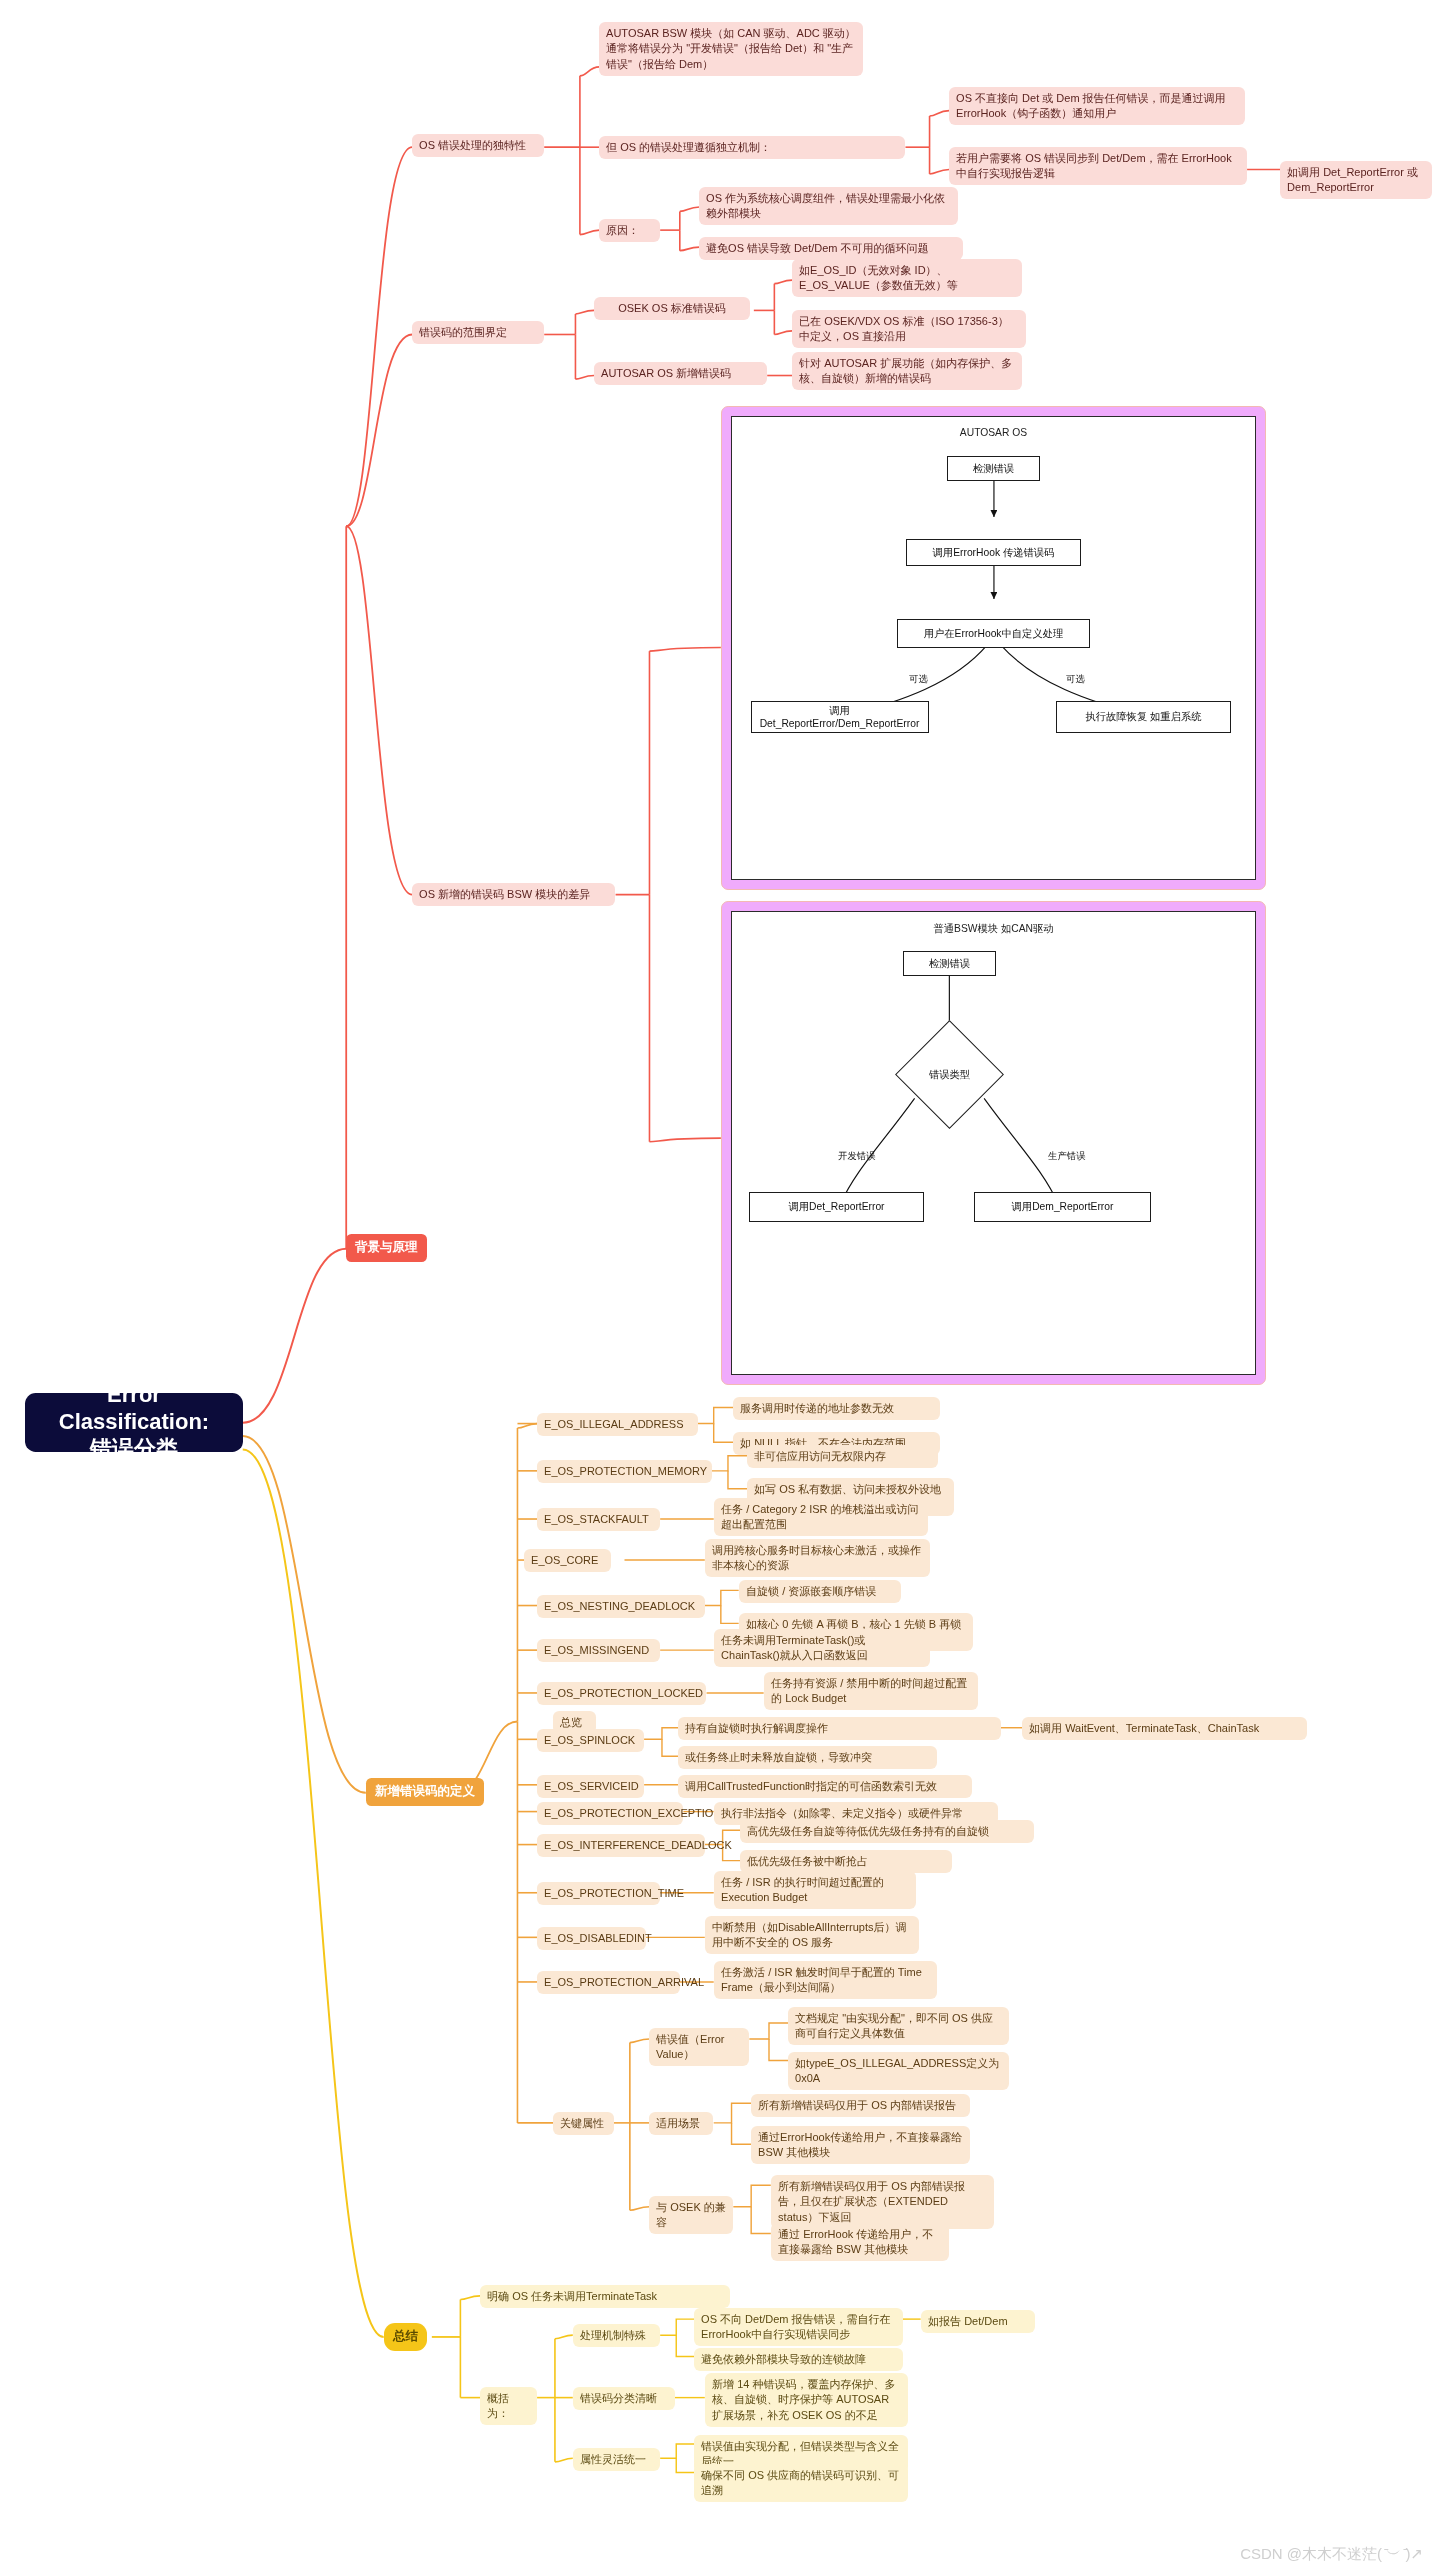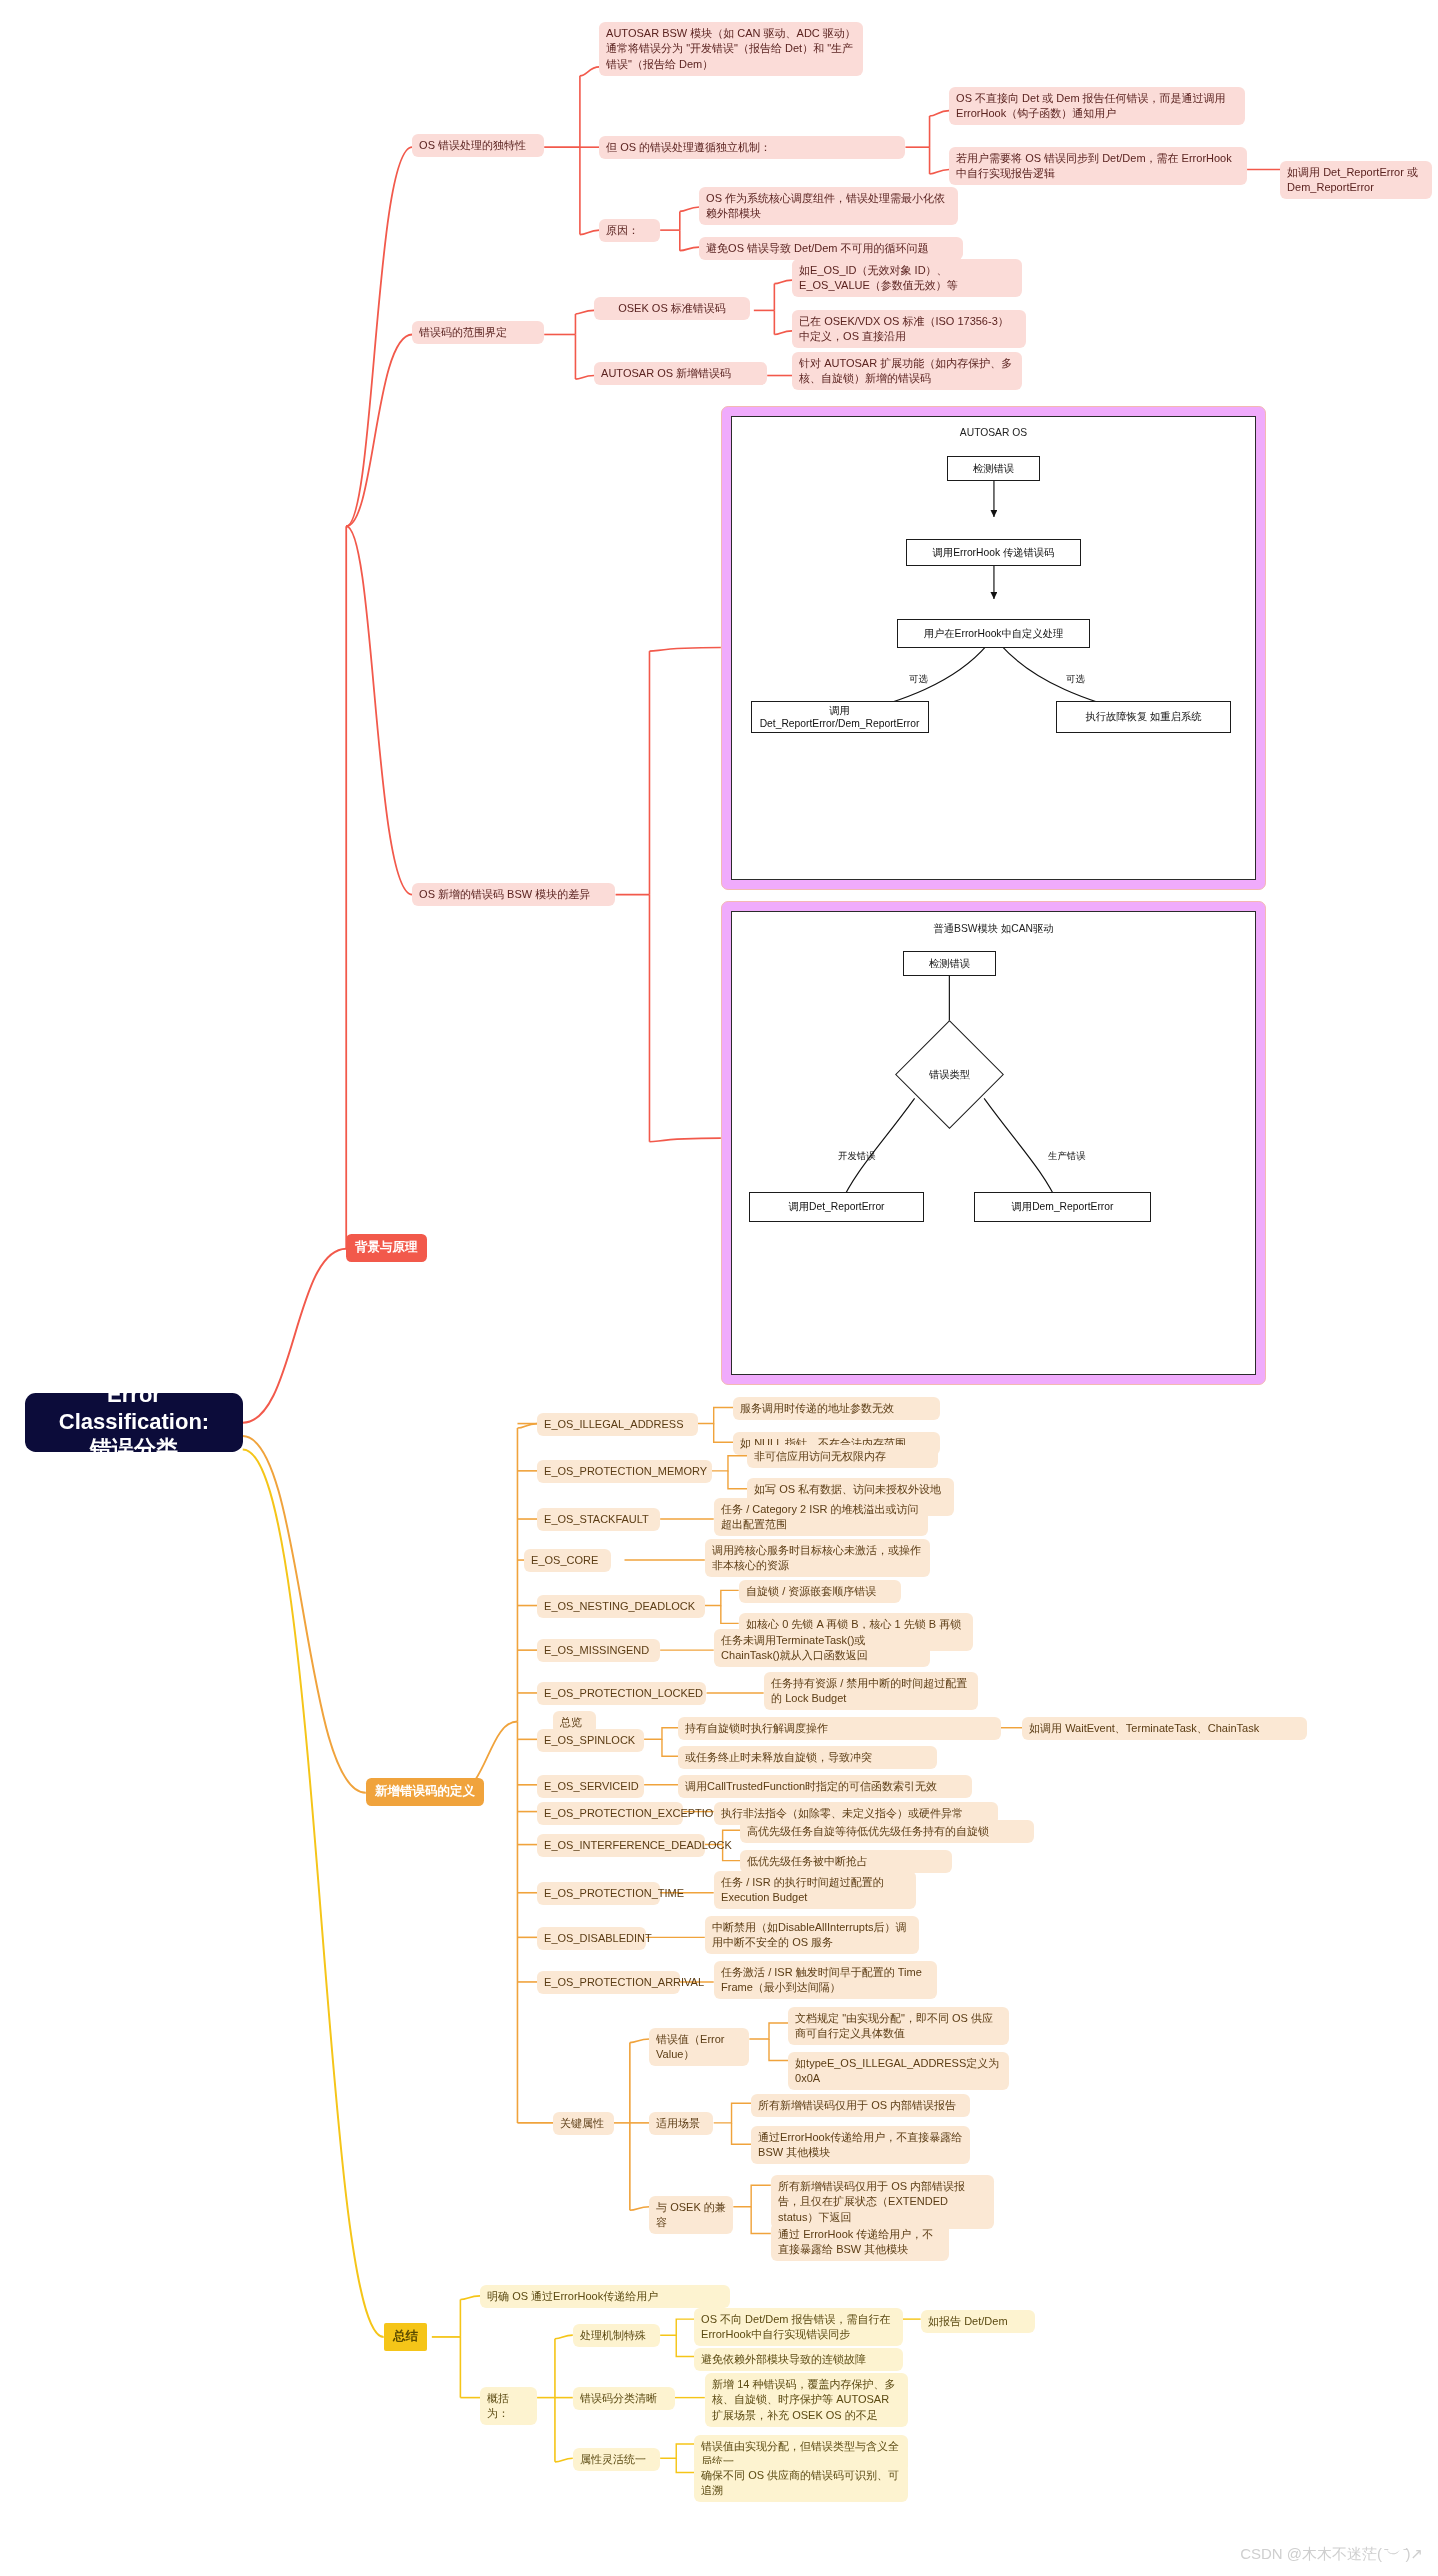--- a/index.html
+++ b/index.html
@@ -38,21 +38,21 @@
     background:#f0a33c;color:#ffffff;border-radius:5.4px;
     font-size:12.5px;font-weight:bold;padding:5.4px 9px;white-space:nowrap;
   }
   .og{
     background:#fbe8d4;color:#5b3c14;border-radius:6.2px;
     font-size:11px;line-height:1.42;padding:3.6px 7.1px;
   }
 
   
   .b3-head{
-    background:#f5c518;color:#5b4b00;border-radius:2px;
+    background:#f5c518;color:#5b4b00;border-radius:11px;
     font-size:12.5px;font-weight:bold;padding:5.4px 9px;white-space:nowrap;
   }
   .yl{
     background:#fdf3d0;color:#5b4a12;border-radius:6.2px;
     font-size:11px;line-height:1.42;padding:3.6px 7.1px;
   }
 
   
   .panel{
     position:absolute;background:#f0abfc;border:0.9px solid #f3b9b2;border-radius:7.1px;
@@ -367,21 +367,21 @@
 <div class="node og" style="left:649px;top:2112px;width:64px;">适用场景</div>
 <div class="node og" style="left:751px;top:2094px;width:219px;">所有新增错误码仅用于 OS 内部错误报告</div>
 <div class="node og" style="left:751px;top:2126px;width:219px;">通过ErrorHook传递给用户，不直接暴露给 BSW 其他模块</div>
 
 <div class="node og" style="left:649px;top:2196px;width:84px;">与 OSEK 的兼容</div>
 <div class="node og" style="left:771px;top:2175px;width:223px;">所有新增错误码仅用于 OS 内部错误报告，且仅在扩展状态（EXTENDED status）下返回</div>
 <div class="node og" style="left:771px;top:2223px;width:178px;">通过 ErrorHook 传递给用户，不直接暴露给 BSW 其他模块</div>
 
 <div class="node b3-head" style="left:384px;top:2323px;">总结</div>
 
-<div class="node yl" style="left:480px;top:2285px;width:250px;">明确 OS 通过ErrorHook传递给用户</div>
+<div class="node yl" style="left:480px;top:2285px;width:250px;">明确 OS 任务未调用TerminateTask</div>
 
 <div class="node yl" style="left:480px;top:2387px;width:57px;">概括为：</div>
 
 <div class="node yl" style="left:573px;top:2324px;width:87px;">处理机制特殊</div>
 <div class="node yl" style="left:694px;top:2308px;width:209px;">OS 不向 Det/Dem 报告错误，需自行在 ErrorHook中自行实现错误同步</div>
 <div class="node yl" style="left:921px;top:2310px;width:114px;">如报告 Det/Dem</div>
 <div class="node yl" style="left:694px;top:2348px;width:209px;">避免依赖外部模块导致的连锁故障</div>
 
 <div class="node yl" style="left:573px;top:2387px;width:102px;">错误码分类清晰</div>
 <div class="node yl" style="left:705px;top:2373px;width:203px;">新增 14 种错误码，覆盖内存保护、多核、自旋锁、时序保护等 AUTOSAR 扩展场景，补充 OSEK OS 的不足</div>

